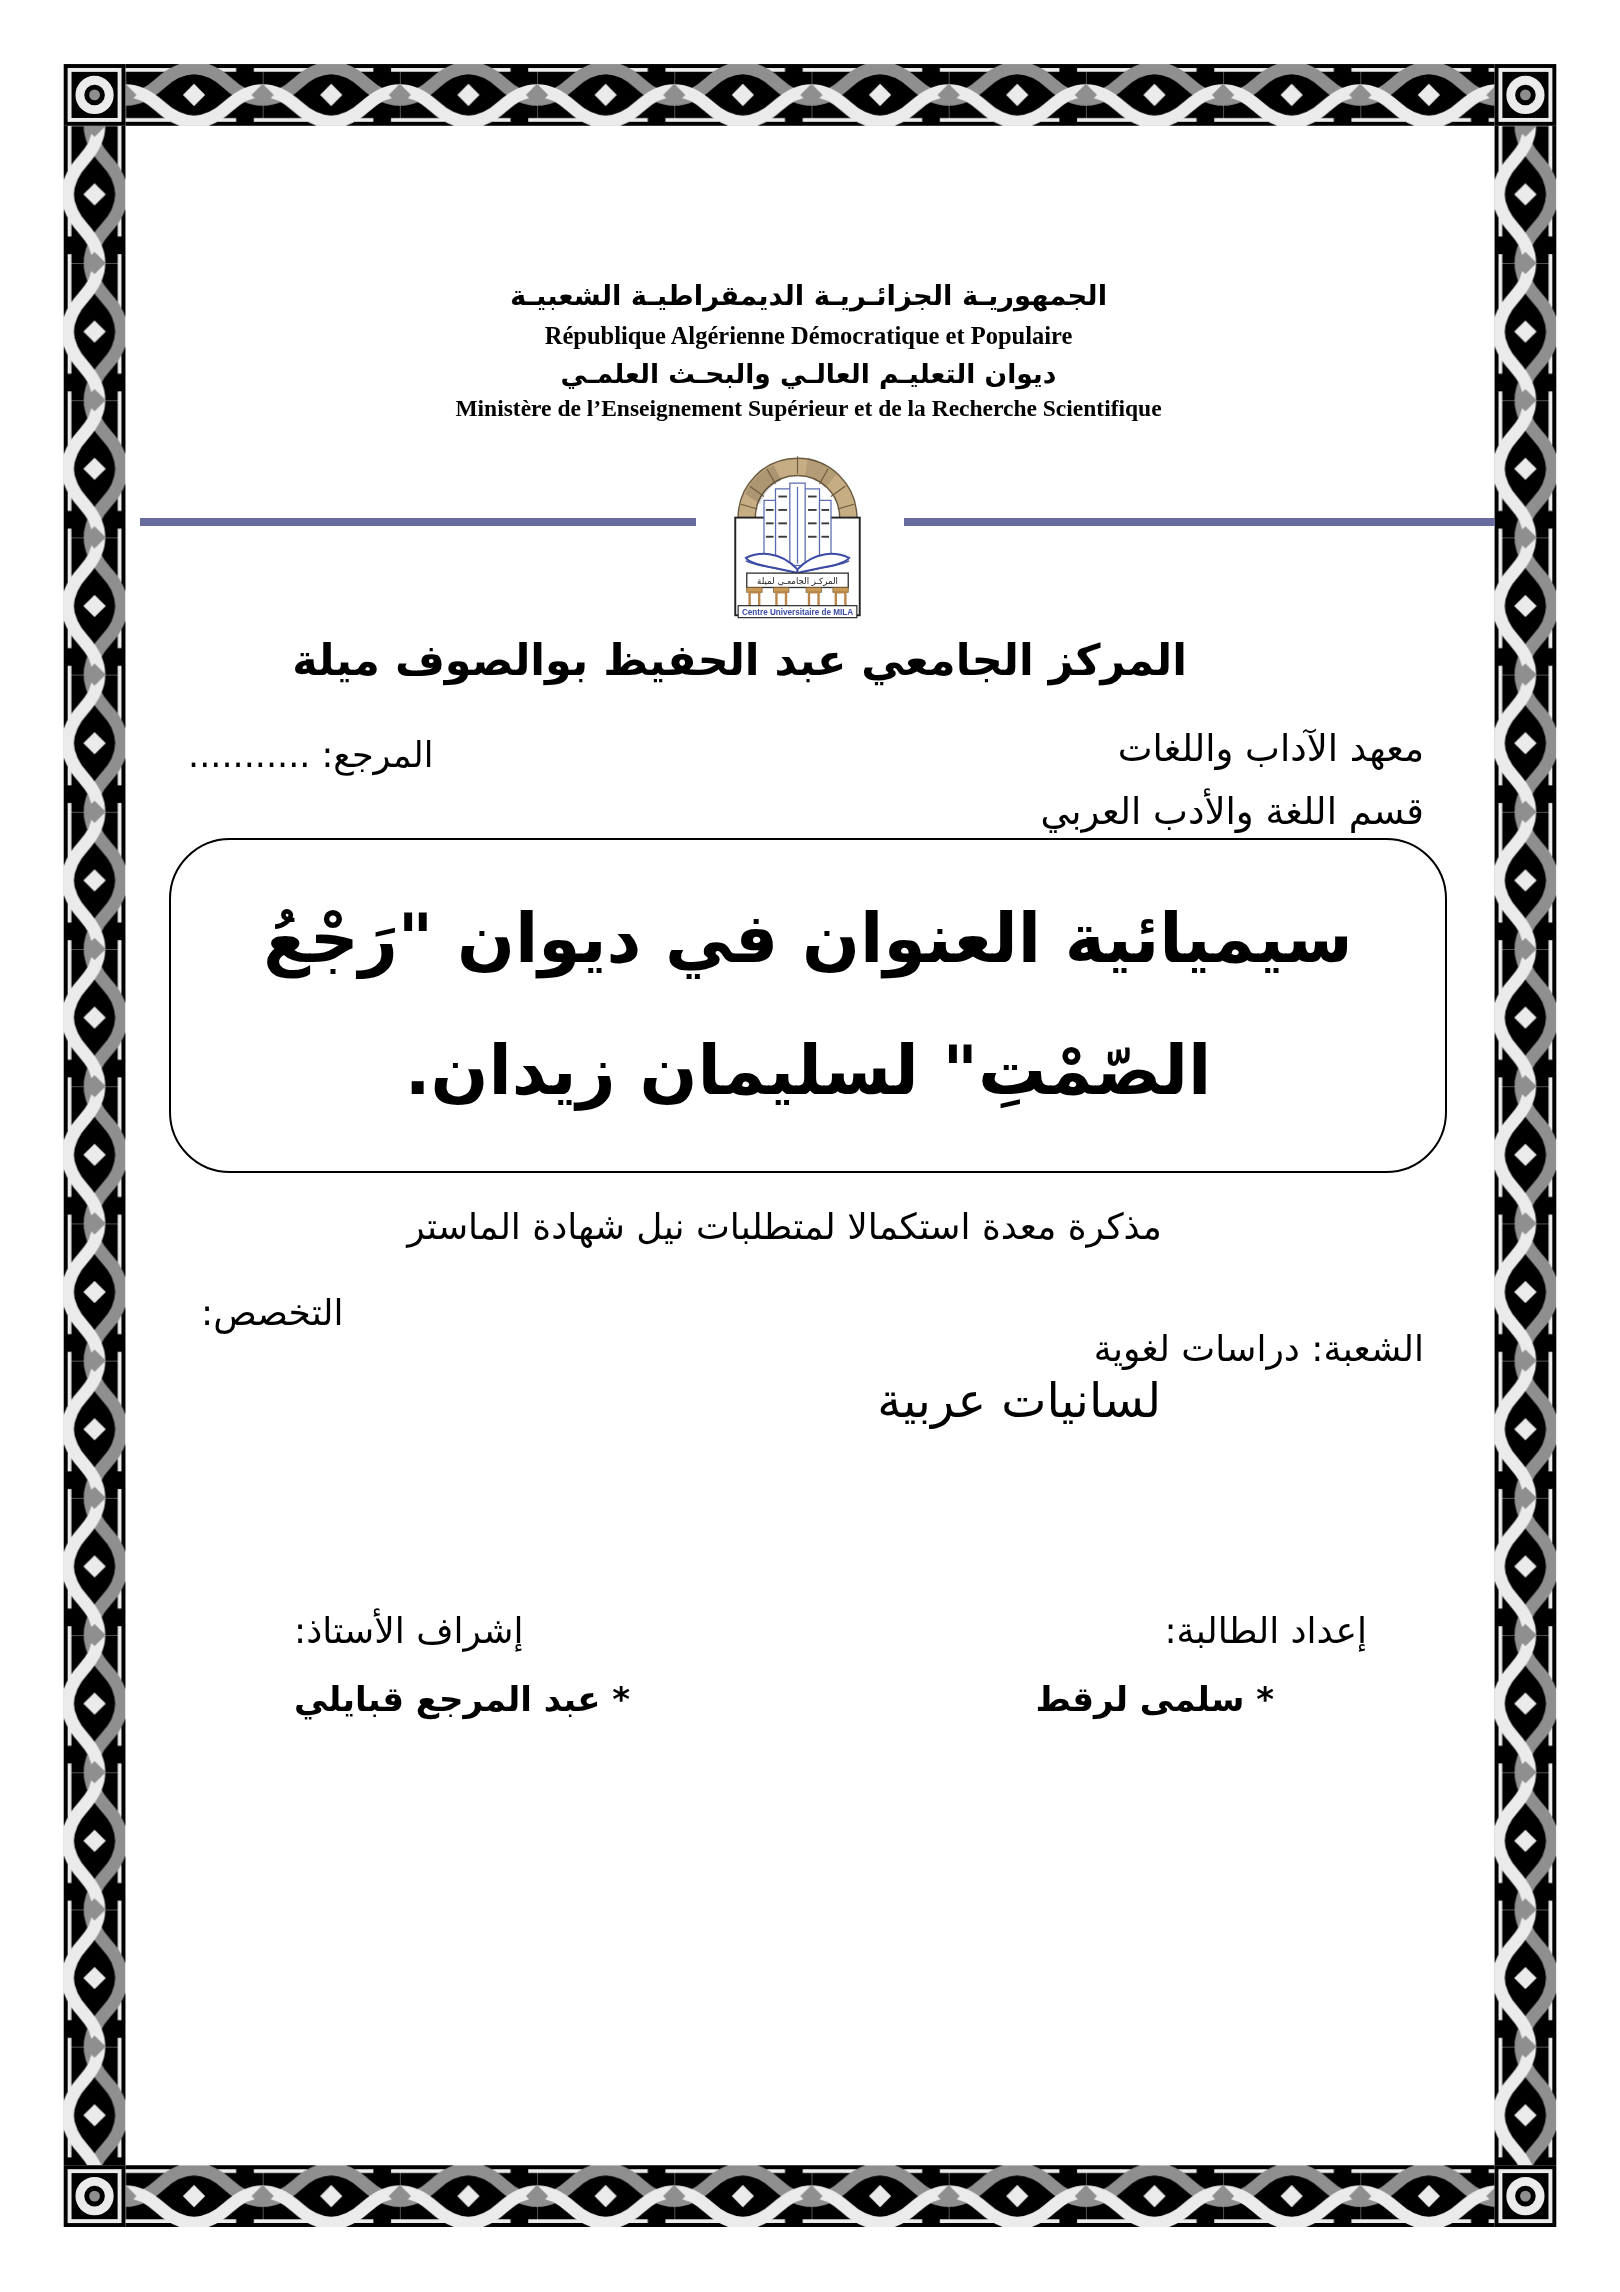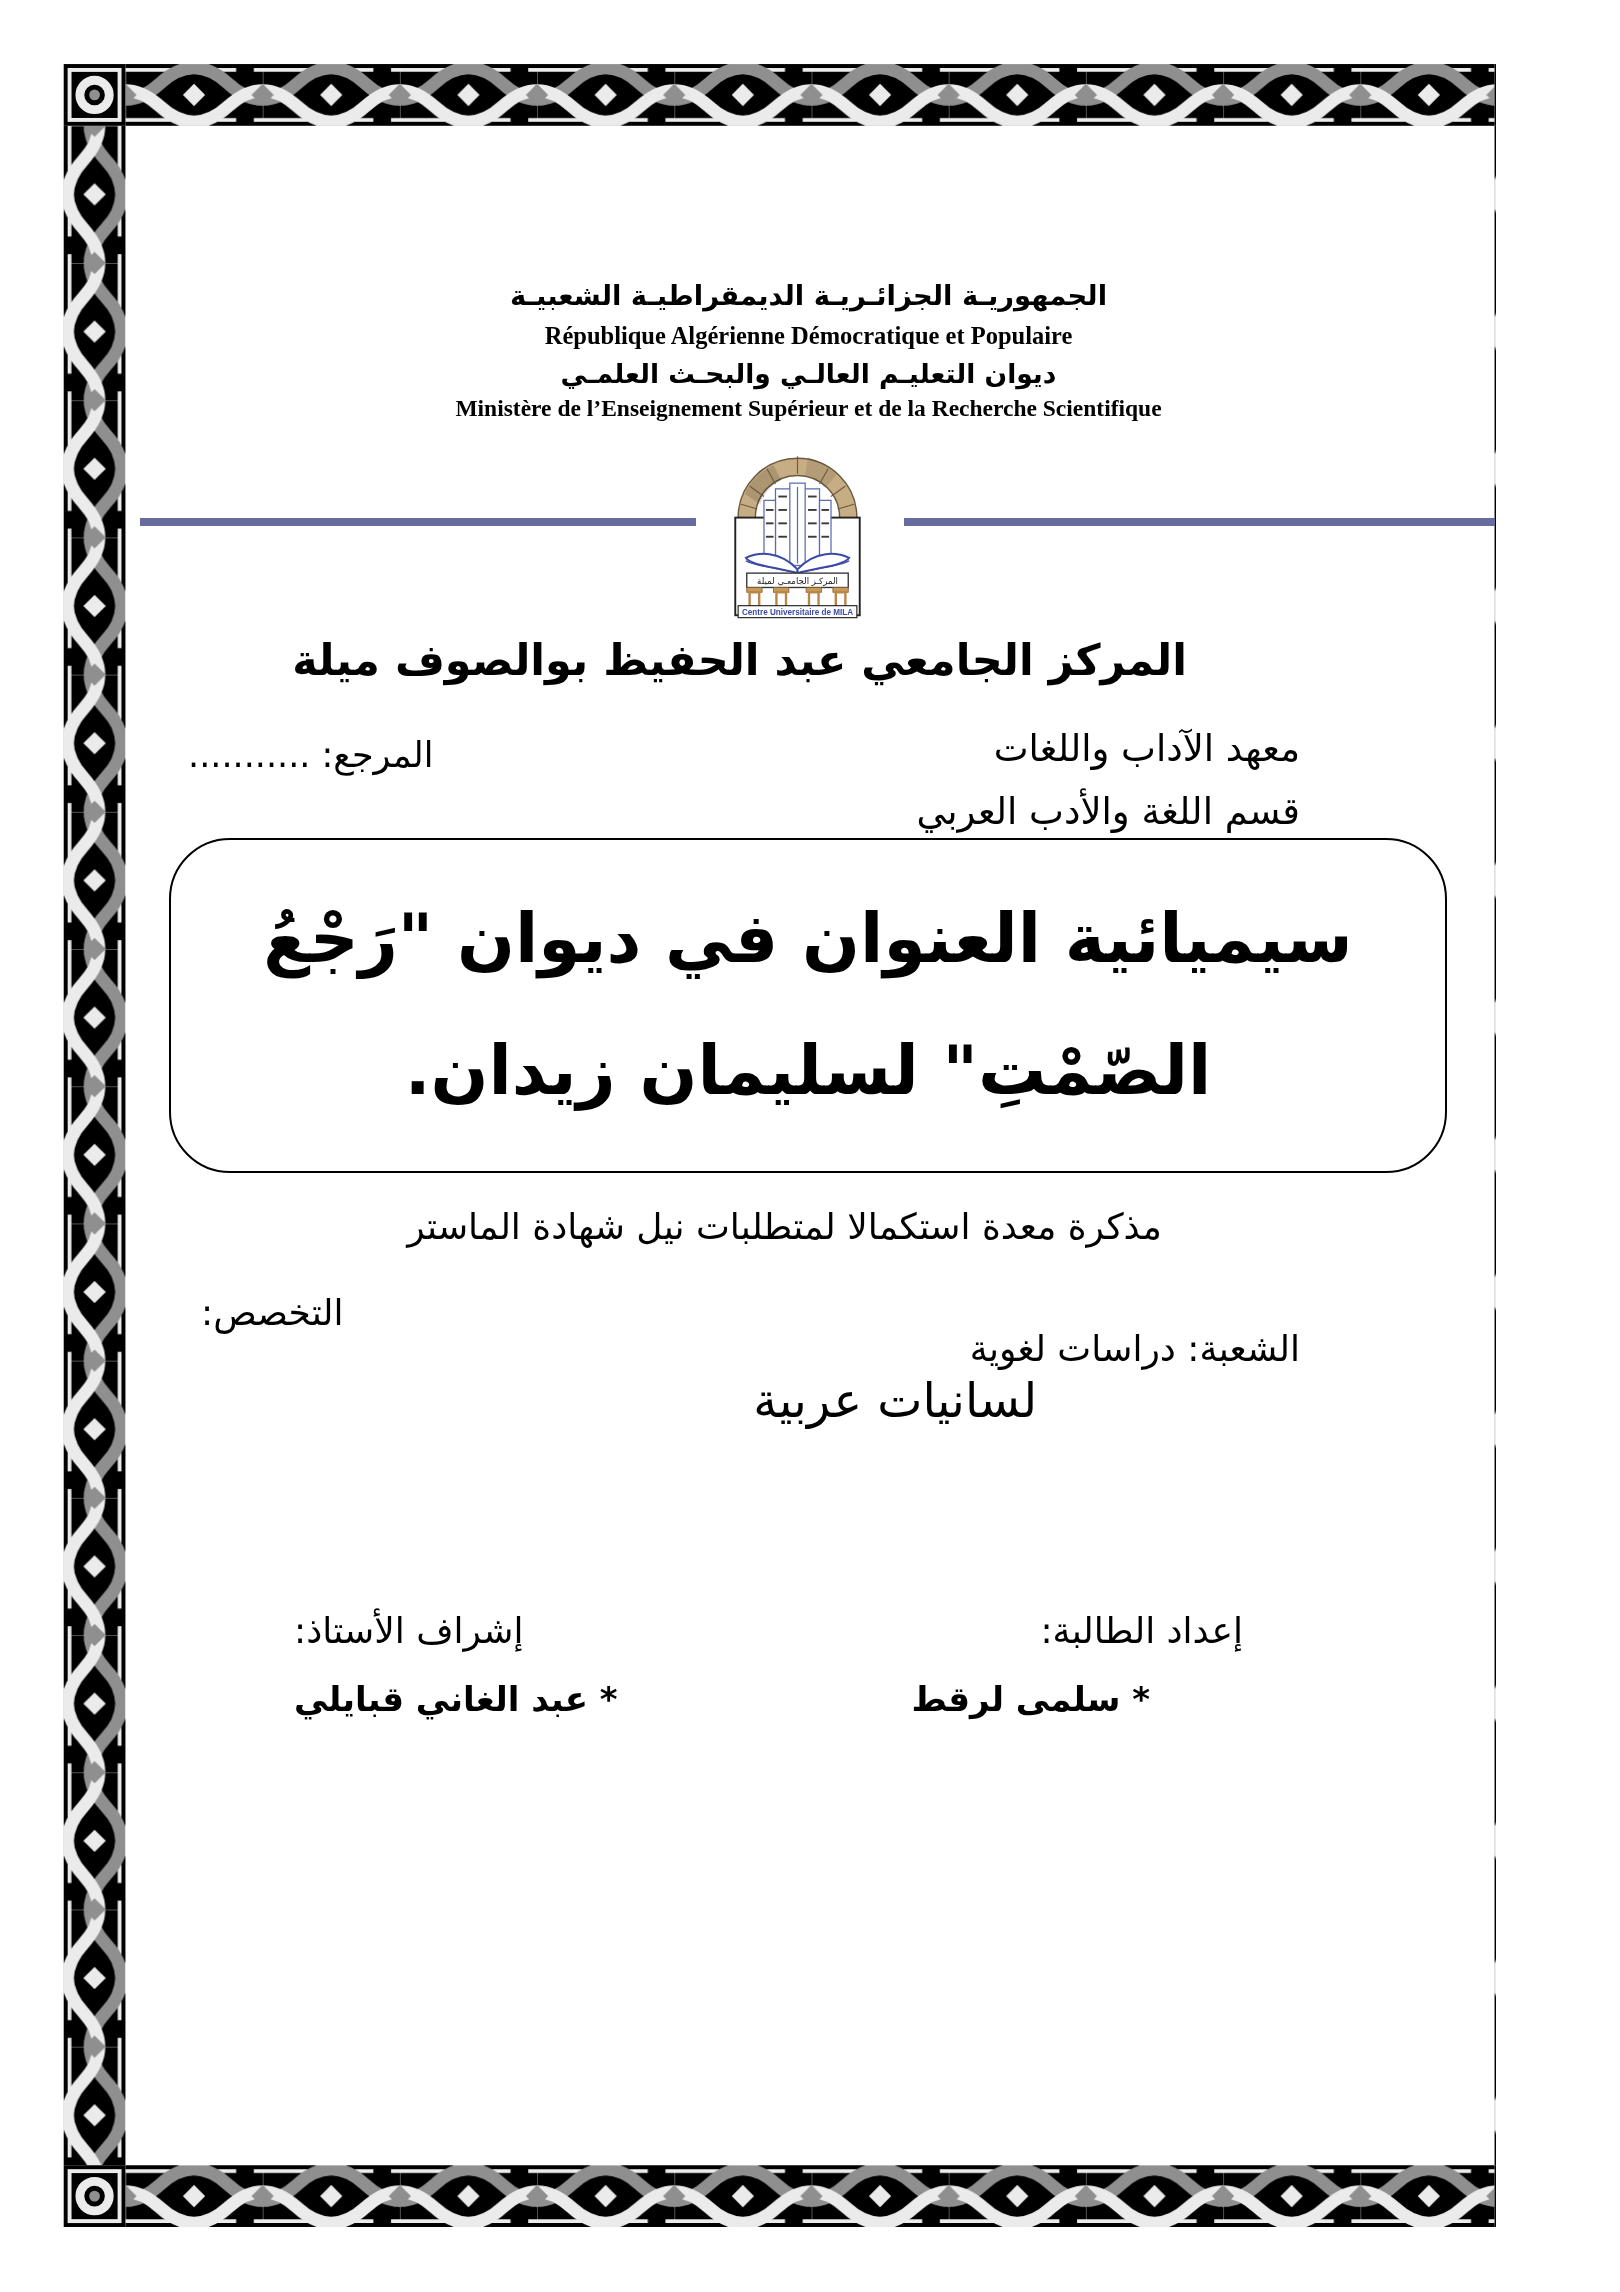--- a/index.html
+++ b/index.html
@@ -1,17 +1,17 @@
 <!DOCTYPE html>
 <html lang="ar"><head>
 <meta charset="utf-8">
 <style>
   html,body{margin:0;padding:0;background:#ffffff;}
   .page{
-    position:relative;width:1496px;height:2293px;background:#fff;
+    position:relative;width:1620px;height:2293px;background:#fff;
     font-family:"DejaVu Sans",sans-serif;color:#000;overflow:hidden;
   }
   .abs{position:absolute;}
   .fullw{left:125px;width:1367px;text-align:center;}
   .ar{direction:rtl;unicode-bidi:plaintext;}
   .serif{font-family:"Liberation Serif",serif;}
   .b{font-weight:bold;}
 
   
   .h-ar1{top:280px;font-size:27.4px;letter-spacing:0.5px;}
@@ -218,16 +218,16 @@
     <span class="shift">مذكرة معدة استكمالا لمتطلبات نيل شهادة الماستر</span>
   </div>
 
   <div class="abs ar branch">الشعبة: دراسات لغوية</div>
   <div class="abs ar spec-label">التخصص:</div>
   <div class="abs ar spec-value">لسانيات عربية</div>
 
   <div class="abs ar student-head">إعداد الطالبة:</div>
   <div class="abs ar supervisor-head">إشراف الأستاذ:</div>
   <div class="abs ar student-name">* سلمى لرقط</div>
-  <div class="abs ar supervisor-name">* عبد الغاني قبايلي</div>
+  <div class="abs ar supervisor-name">* عبد المرجع قبايلي</div>
 
 </div>
 
 
 </body></html>

